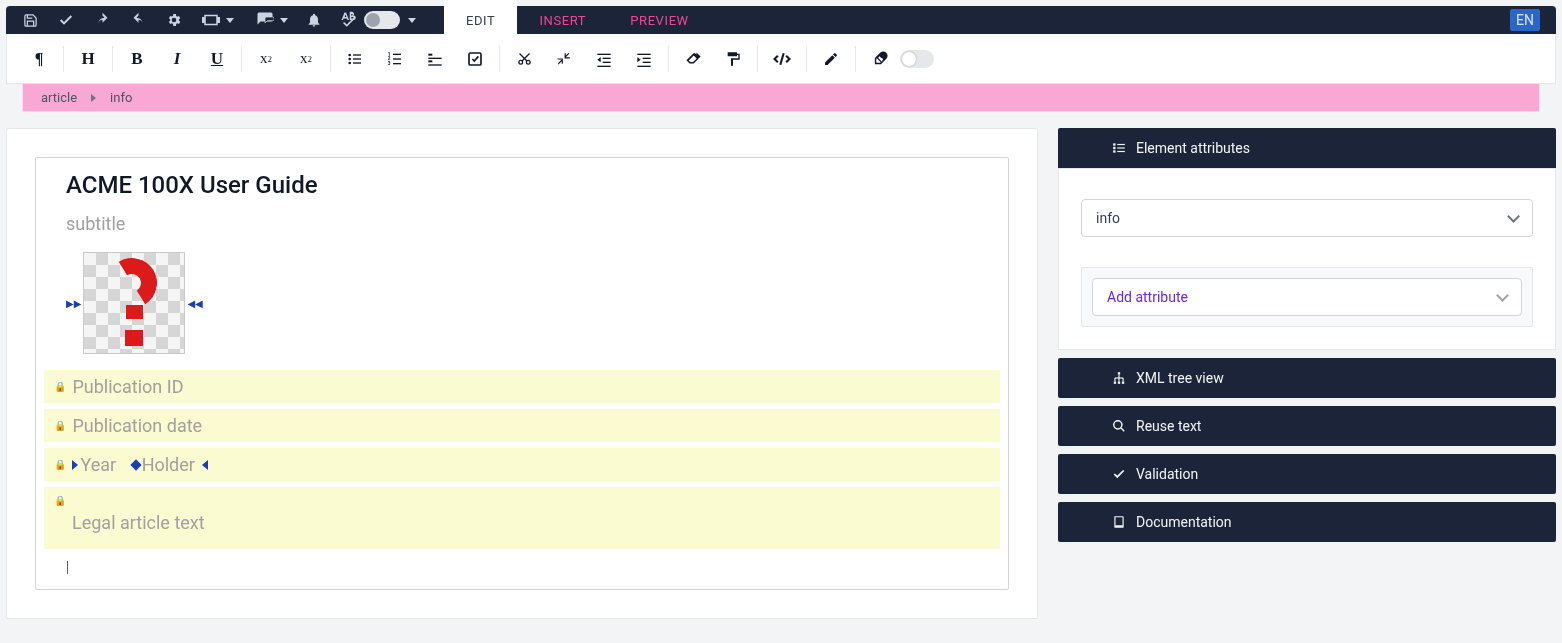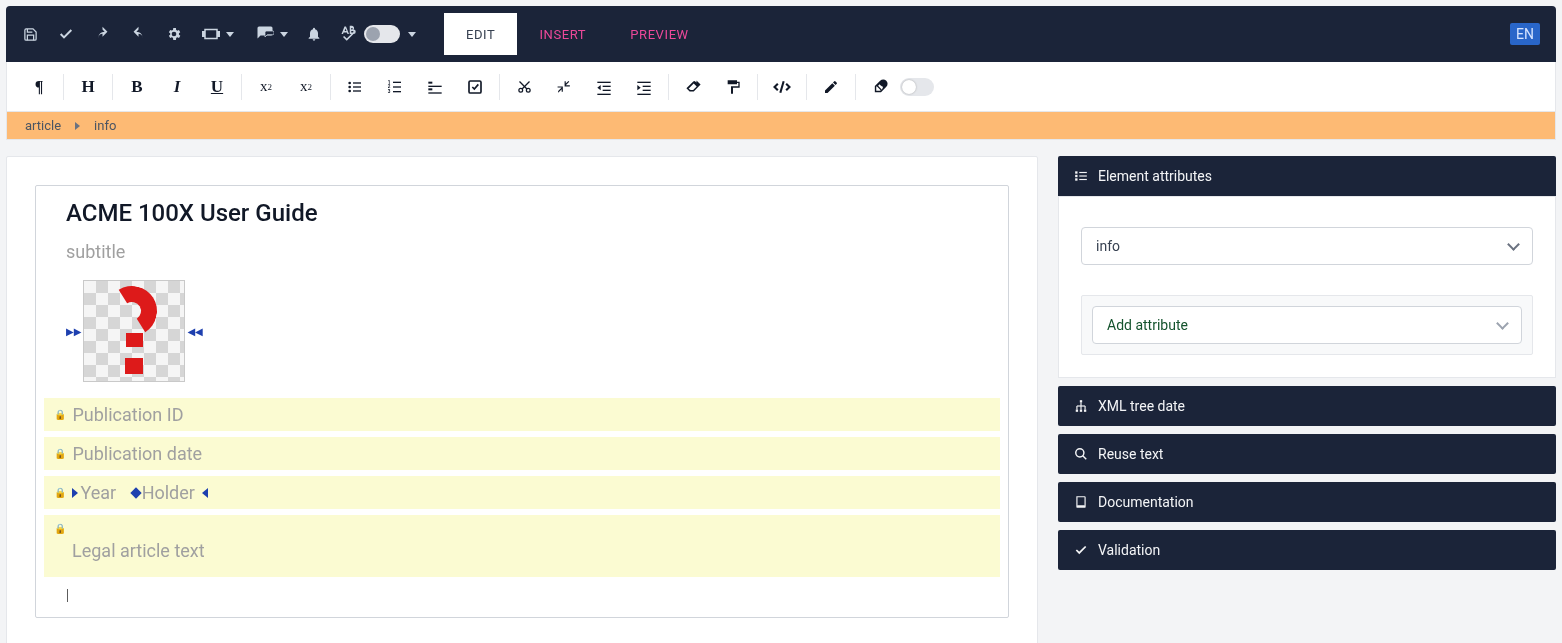--- a/index.html
+++ b/index.html
@@ -7,21 +7,21 @@
     font-family: -apple-system, BlinkMacSystemFont, "Segoe UI", Roboto, "Helvetica Neue", Arial, sans-serif;
     background: #f3f4f6;
     color: #111827;
     font-size: 14px;
     width: 1562px;
   }
 
   
   .topbar {
     background: #1b2439;
-    height: 56px;
+    height: 28px;
     display: flex;
     align-items: center;
     padding: 3px 6px;
     gap: 0;
     border-top-left-radius: 4px;
     border-top-right-radius: 4px;
     margin: 6px 6px 0 6px;
   }
   .topbar .tb-btn {
     color: #cbd5e1;
@@ -138,22 +138,22 @@
     width: 14px; height: 14px;
     background: #fff;
     border-radius: 50%;
     position: absolute;
     top: 2px; left: 2px;
     box-shadow: 0 0 2px rgba(0,0,0,0.3);
   }
 
   
   .crumb {
-    margin: 0 6px;
-    background: #fdba74;
+    margin: 0 22px;
+    background: #f9a8d4;
     border: 1px solid #e5e7eb;
     border-top: none;
     padding: 6px 18px;
     font-size: 13px;
     color: #4b5563;
     display: flex;
     align-items: center;
     gap: 14px;
   }
   .crumb .tri {
@@ -320,20 +320,21 @@
     color: #f3f4f6;
     border-radius: 2px;
   }
   .panel-header {
     padding: 12px 16px;
     font-size: 14px;
     display: flex;
     align-items: center;
     gap: 10px;
     cursor: pointer;
+    margin-left: 38px;
   }
   .panel-body {
     background: #fff;
     border: 1px solid #e5e7eb;
     padding: 30px 22px 22px 22px;
   }
   .select-like {
     border: 1px solid #d1d5db;
     border-radius: 4px;
     padding: 10px 14px;
@@ -353,21 +354,21 @@
     border-radius: 2px;
   }
   .add-attr .inner {
     background: #fff;
     border: 1px solid #d1d5db;
     border-radius: 4px;
     padding: 10px 14px;
     display: flex;
     align-items: center;
     justify-content: space-between;
-    color: #14532d;
+    color: #6d28d9;
     cursor: pointer;
   }
   .chev {
     width: 9px;
     height: 9px;
     border-right: 2px solid #6b7280;
     border-bottom: 2px solid #6b7280;
     transform: rotate(45deg);
     margin-top: -4px;
   }
@@ -644,43 +645,43 @@
             <rect x="10" y="2" width="4" height="4"></rect>
             <rect x="3" y="18" width="4" height="4"></rect>
             <rect x="10" y="18" width="4" height="4"></rect>
             <rect x="17" y="18" width="4" height="4"></rect>
             <line x1="12" y1="6" x2="12" y2="12" stroke="currentColor" stroke-width="2"></line>
             <line x1="5" y1="12" x2="19" y2="12" stroke="currentColor" stroke-width="2"></line>
             <line x1="5" y1="12" x2="5" y2="18" stroke="currentColor" stroke-width="2"></line>
             <line x1="12" y1="12" x2="12" y2="18" stroke="currentColor" stroke-width="2"></line>
             <line x1="19" y1="12" x2="19" y2="18" stroke="currentColor" stroke-width="2"></line>
           </svg>
-        <span>XML tree date</span>
+        <span>XML tree view</span>
       </div>
     </div>
     <div class="panel">
       <div class="panel-header">
         <svg width="14" height="14" viewBox="0 0 24 24" fill="none" stroke="currentColor" stroke-width="2.5">
             <circle cx="10" cy="10" r="7"></circle>
             <line x1="21" y1="21" x2="15" y2="15"></line>
           </svg>
         <span>Reuse text</span>
       </div>
     </div>
     <div class="panel">
       <div class="panel-header">
+        <svg width="14" height="14" viewBox="0 0 24 24" fill="none" stroke="currentColor" stroke-width="3">
+            <polyline points="20 6 9 17 4 12"></polyline>
+          </svg>
+        <span>Validation</span>
+      </div>
+    </div>
+    <div class="panel">
+      <div class="panel-header">
         <svg width="14" height="14" viewBox="0 0 24 24" fill="currentColor">
             <path d="M4 2h14a2 2 0 012 2v16a2 2 0 01-2 2H6a2 2 0 01-2-2V2zm2 2v14h12V4H6z"></path>
             <rect x="6" y="18" width="12" height="2"></rect>
           </svg>
         <span>Documentation</span>
       </div>
     </div>
-    <div class="panel">
-      <div class="panel-header">
-        <svg width="14" height="14" viewBox="0 0 24 24" fill="none" stroke="currentColor" stroke-width="3">
-            <polyline points="20 6 9 17 4 12"></polyline>
-          </svg>
-        <span>Validation</span>
-      </div>
-    </div>
   </div>
 </div>
 
 </body></html>

